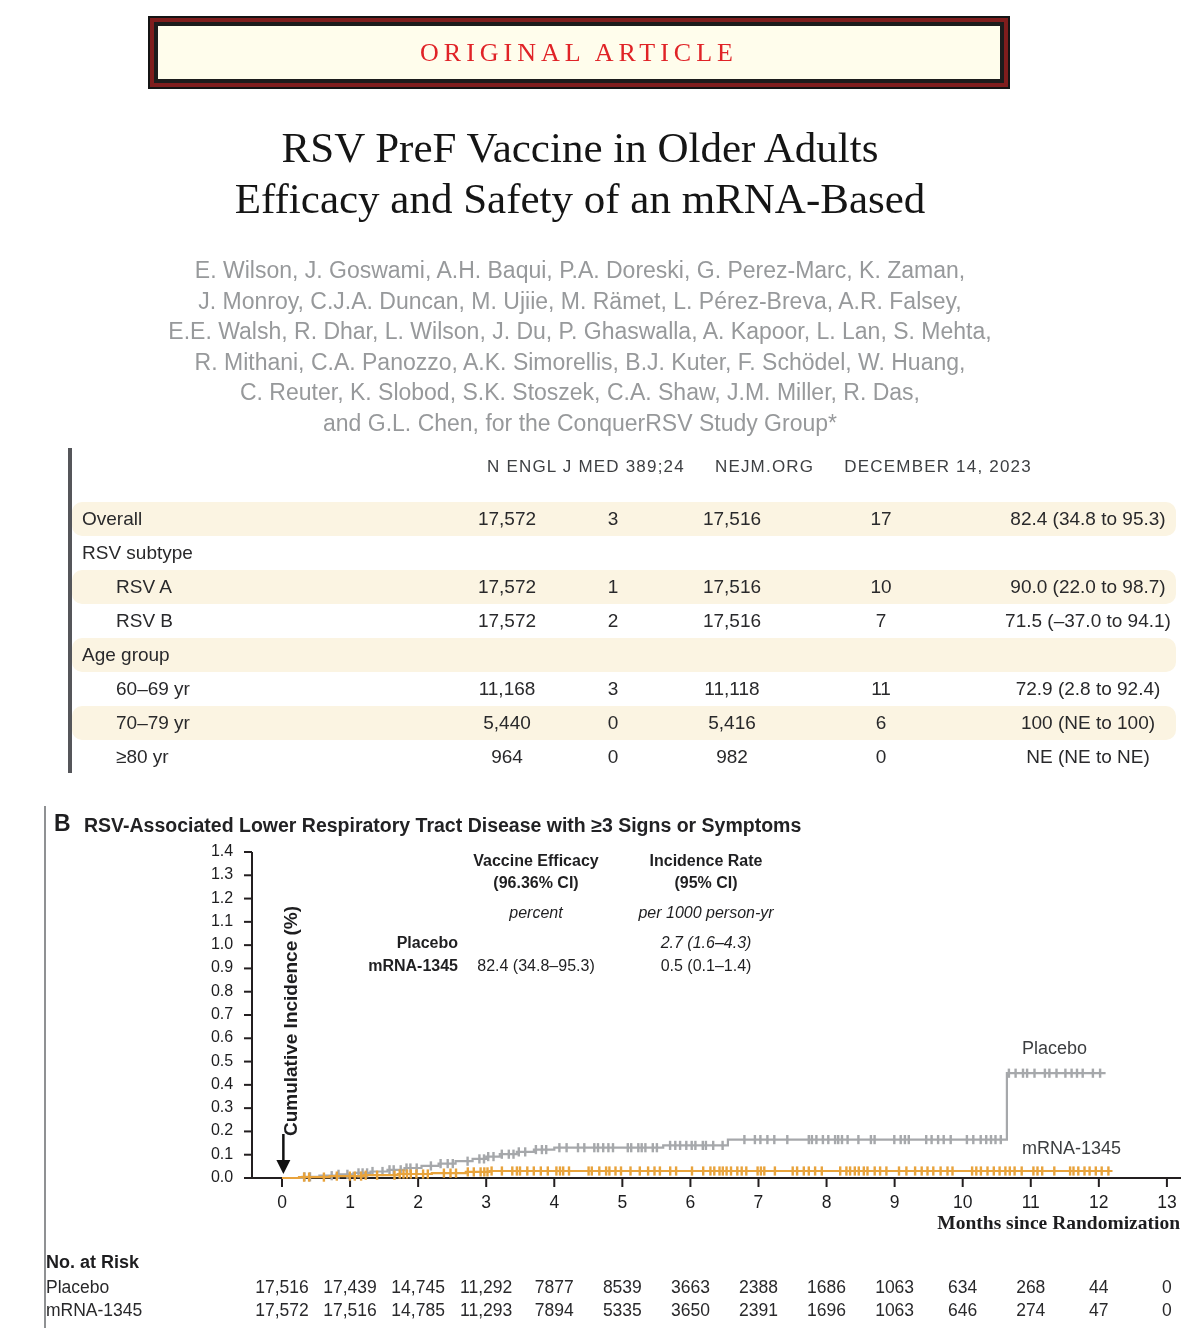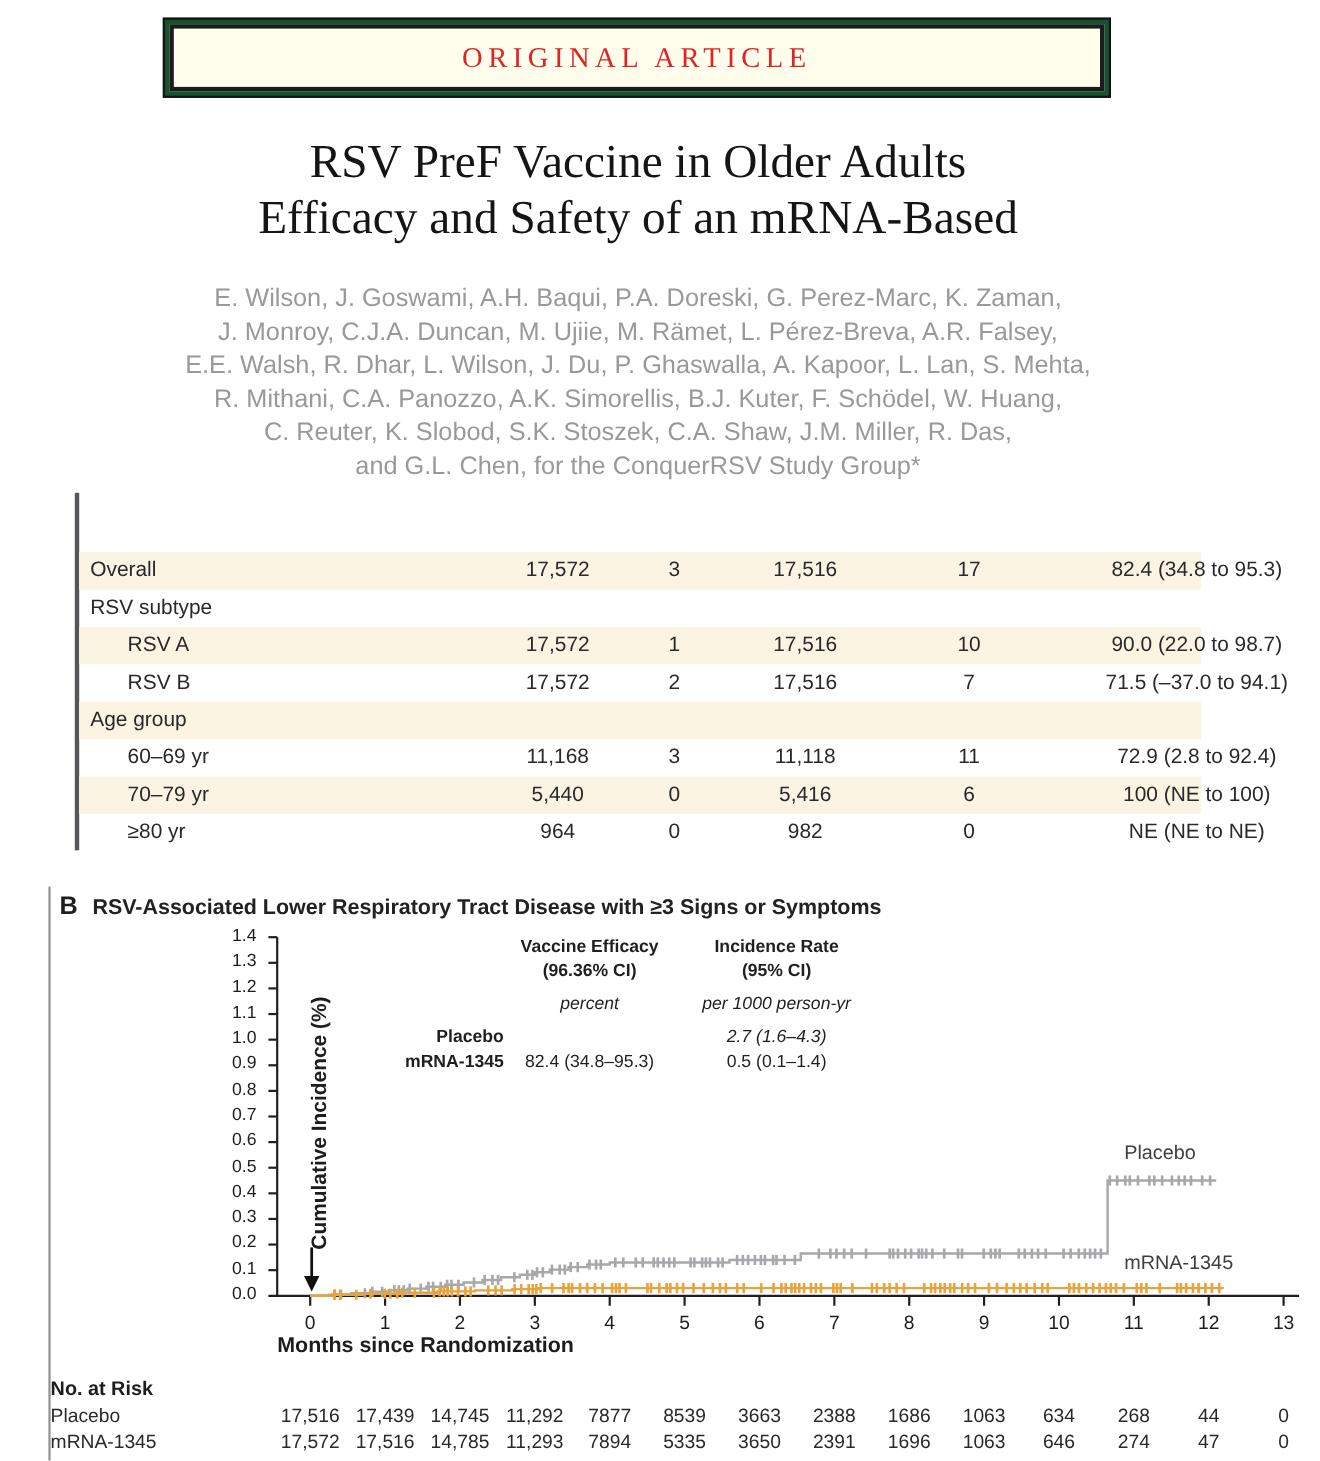--- a/index.html
+++ b/index.html
@@ -1,57 +1,57 @@
 <!DOCTYPE html>
 <html><head>
 <meta charset="utf-8">
 <style>
   html,body{margin:0;padding:0;background:#fff;}
   .page{position:relative;width:1200px;height:1328px;background:#ffffff;overflow:hidden;
         font-family:"Liberation Sans",sans-serif;color:#232325;}
   .abs{position:absolute;}
 
   
-  .banner-outer{left:148px;top:16px;width:862px;height:73px;border:2px solid #141414;background:#14532d;padding:4px;box-sizing:border-box;}
+  .banner-outer{left:148px;top:16px;width:862px;height:73px;border:2px solid #141414;background:#7f1d1d;padding:4px;box-sizing:border-box;}
   .banner-inner{width:100%;height:100%;border:4px solid #1c1c1c;background:#fffdec;box-sizing:border-box;
                 display:flex;align-items:center;justify-content:center;}
   .banner-text{font-family:"Liberation Serif",serif;font-size:26px;letter-spacing:5px;color:#e02327;}
 
   
   .title{left:0;top:122px;width:1160px;text-align:center;font-family:"Liberation Serif",serif;
          font-size:43px;line-height:51px;color:#151515;}
   .authors{left:0;top:255px;width:1160px;text-align:center;font-size:23px;line-height:30.5px;color:#97999b;}
 
   
   .tbl-bar{left:68px;top:448px;width:4px;height:325px;background:#55565a;}
   .tbl-head-left{left:84px;top:452px;width:400px;font-weight:bold;font-size:19.5px;line-height:24px;color:#1e1e20;}
   .tbl-head-left .l2{padding-left:36px;}
   .journal-line{left:487px;top:457px;display:flex;gap:30px;font-size:17px;letter-spacing:1.2px;color:#3e4043;}
   .tbl-rows{left:72px;top:502px;width:1096px;}
-  .trow{position:relative;width:1020px;height:34px;}
+  .trow{position:relative;width:1104px;height:34px;border-radius:10px;}
   .trow.shaded{background:#fbf4e2;}
   .tcell{position:absolute;top:50%;transform:translateY(-50%);font-size:19px;color:#29292b;white-space:nowrap;}
   .tlabel{left:10px;}
   .tlabel.ind{left:44px;}
   .c2{left:355px;width:160px;text-align:center;}
   .c3{left:501px;width:80px;text-align:center;}
   .c4{left:580px;width:160px;text-align:center;}
   .c5{left:769px;width:80px;text-align:center;}
   .c6{left:876px;width:280px;text-align:center;}
 
   
   .pb-line{left:44px;top:806px;width:2px;height:522px;background:#8f9193;}
   .pb-letter{left:54px;top:810px;font-size:23px;font-weight:bold;color:#1d1d1f;}
   .pb-heading{left:84px;top:814px;font-size:19.5px;font-weight:bold;color:#222224;}
 
   
   .ytick-label{position:absolute;width:40px;text-align:center;font-size:16px;color:#1d1d1f;}
   .xtick-label{position:absolute;width:44px;text-align:center;font-size:17.5px;color:#1d1d1f;}
   .y-title{left:176px;top:1010px;transform:rotate(-90deg);transform-origin:center;font-size:19px;font-weight:bold;color:#1d1d1f;white-space:nowrap;}
-  .x-title{left:252px;top:1212px;width:928px;text-align:left;font-size:19.5px;font-weight:bold;color:#1d1d1f;}
+  .x-title{left:252px;top:1212px;width:928px;text-align:right;font-size:19.5px;font-weight:bold;color:#1d1d1f;font-family:Liberation Serif, serif;}
   .ann{font-size:16px;color:#1f1f21;text-align:center;line-height:22px;}
   .ann.bold{font-weight:bold;}
   .ann.it{font-style:italic;}
   .ann.right{text-align:right;}
   .series-label{font-size:18px;color:#3c3e40;}
 
   
   .risk-title{left:46px;top:1252px;font-size:18px;font-weight:bold;color:#1d1d1f;}
   .risk-label{position:absolute;left:46px;font-size:17.5px;color:#29292b;}
   .risk-num{position:absolute;width:90px;text-align:center;font-size:17.5px;color:#29292b;}
@@ -76,20 +76,25 @@
   <div class="abs authors" id="authors-box">
       <div>E. Wilson, J. Goswami, A.H. Baqui, P.A. Doreski, G. Perez-Marc, K. Zaman,</div>
       <div>J. Monroy, C.J.A. Duncan, M. Ujiie, M. Rämet, L. Pérez-Breva, A.R. Falsey,</div>
       <div>E.E. Walsh, R. Dhar, L. Wilson, J. Du, P. Ghaswalla, A. Kapoor, L. Lan, S. Mehta,</div>
       <div>R. Mithani, C.A. Panozzo, A.K. Simorellis, B.J. Kuter, F. Schödel, W. Huang,</div>
       <div>C. Reuter, K. Slobod, S.K. Stoszek, C.A. Shaw, J.M. Miller, R. Das,</div>
       <div>and G.L. Chen, for the ConquerRSV Study Group*</div>
     </div>
 
   <div class="abs tbl-bar"></div>
+  <div class="abs journal-line">
+    <span>N ENGL J MED 389;24</span>
+    <span>NEJM.ORG</span>
+    <span>DECEMBER 14, 2023</span>
+  </div>
   <div class="abs tbl-rows" id="table-rows">
       <div class="trow shaded">
         <span class="tcell tlabel">Overall</span>
         <span class="tcell c2">17,572</span>
         <span class="tcell c3">3</span>
         <span class="tcell c4">17,516</span>
         <span class="tcell c5">17</span>
         <span class="tcell c6">82.4 (34.8 to 95.3)</span>
       </div>
       <div class="trow">

